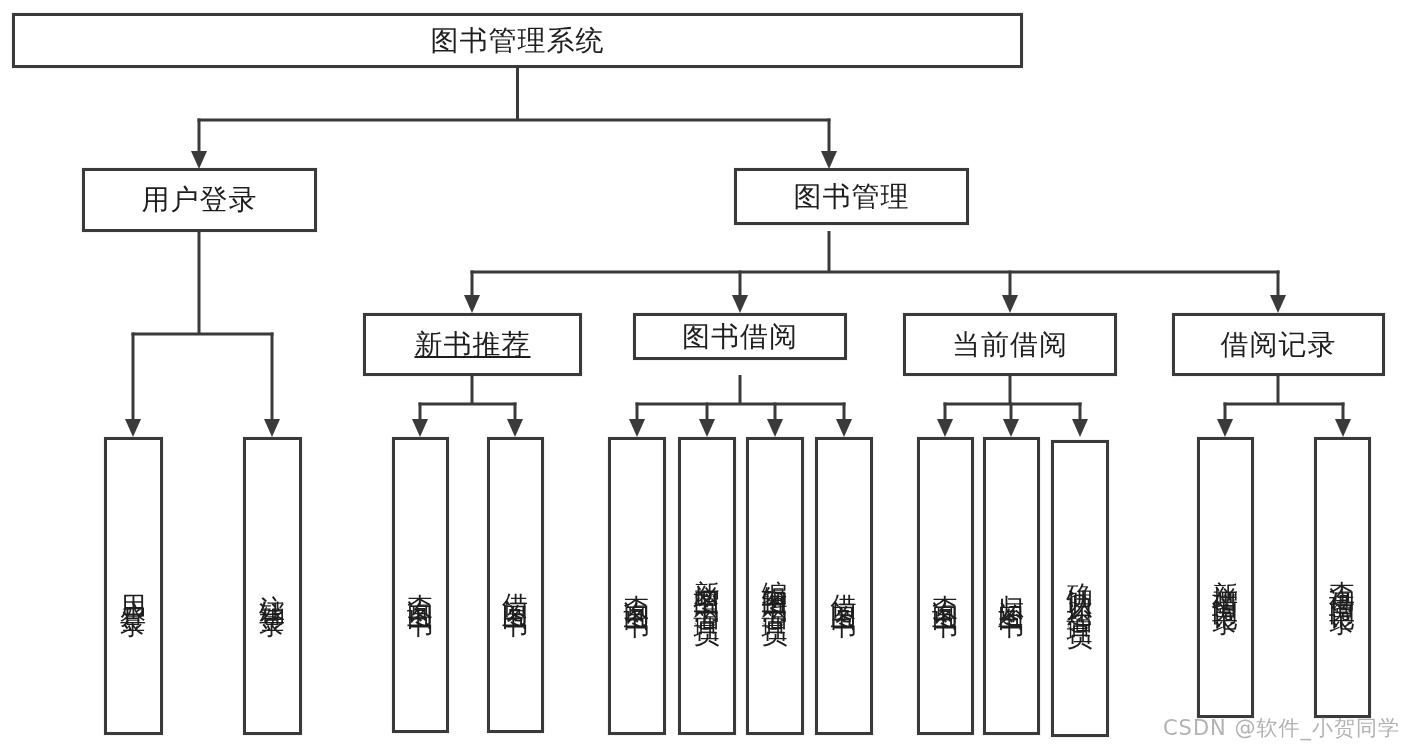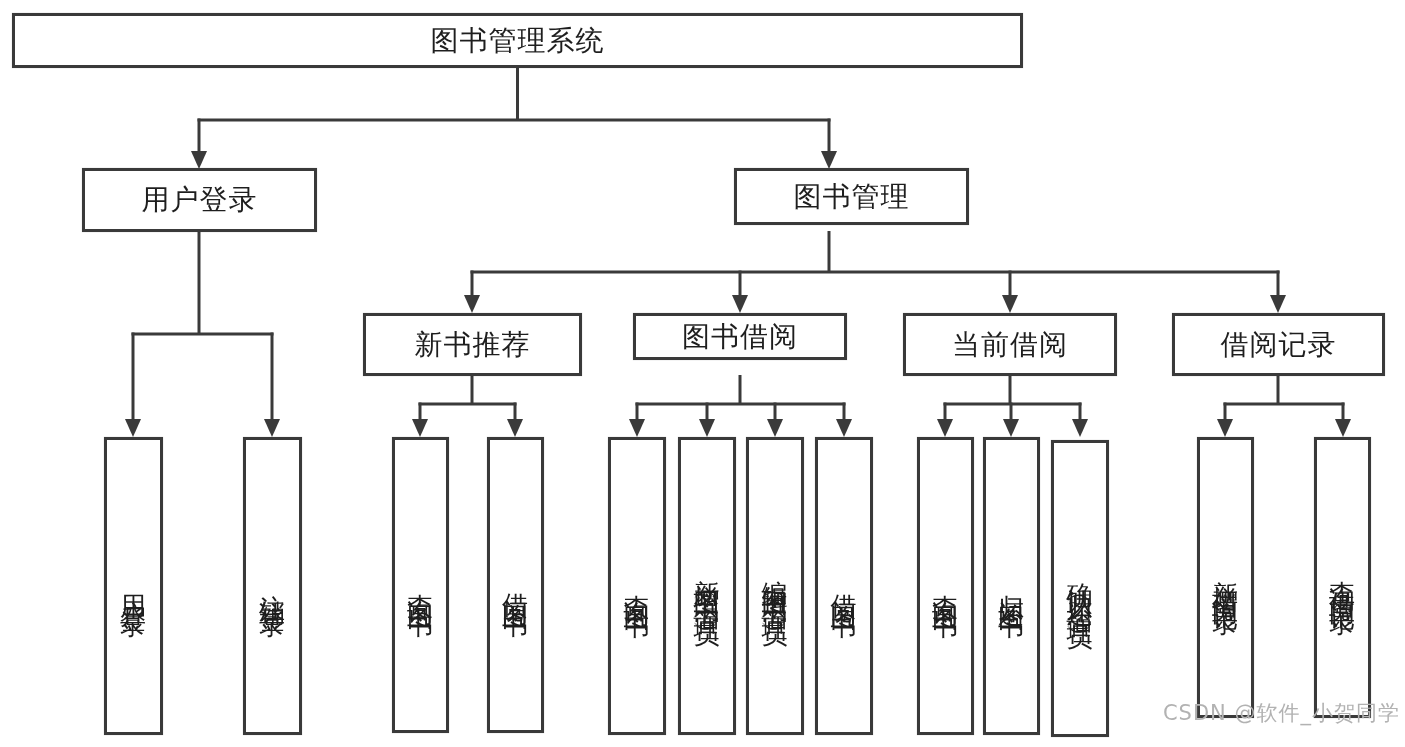--- a/index.html
+++ b/index.html
@@ -40,21 +40,21 @@
   .vnode span{
     writing-mode:vertical-rl;
     text-orientation:mixed;
     font-size:26px;
     letter-spacing:6px;
     line-height:1;
     color:var(--text);
   }
   .watermark{
     position:absolute;
-    right:5px;bottom:20px;
+    right:5px;bottom:5px;
     z-index:5;
     font-size:21px;
     letter-spacing:1px;
     color:var(--watermark);
     white-space:nowrap;
   }
 </style>
 </head>
 <body>
 
@@ -140,21 +140,21 @@
     <span>图书管理系统</span>
   </div>
 
   <div class="node hnode" style="left:82px;top:168px;width:235px;height:64px;">
     <span>用户登录</span>
   </div>
   <div class="node hnode" style="left:734px;top:168px;width:235px;height:57px;">
     <span>图书管理</span>
   </div>
 
-  <div class="node hnode" style="left:363px;top:313px;width:219px;height:63px;">
+  <div class="node hnode" style="left:363px;top:313px;width:219px;height:63px;text-decoration:underline;">
     <span>新书推荐</span>
   </div>
   <div class="node hnode" style="left:633px;top:313px;width:214px;height:47px;">
     <span>图书借阅</span>
   </div>
   <div class="node hnode" style="left:903px;top:313px;width:214px;height:63px;">
     <span>当前借阅</span>
   </div>
   <div class="node hnode" style="left:1172px;top:313px;width:213px;height:63px;text-align:right;">
     <span>借阅记录</span>

